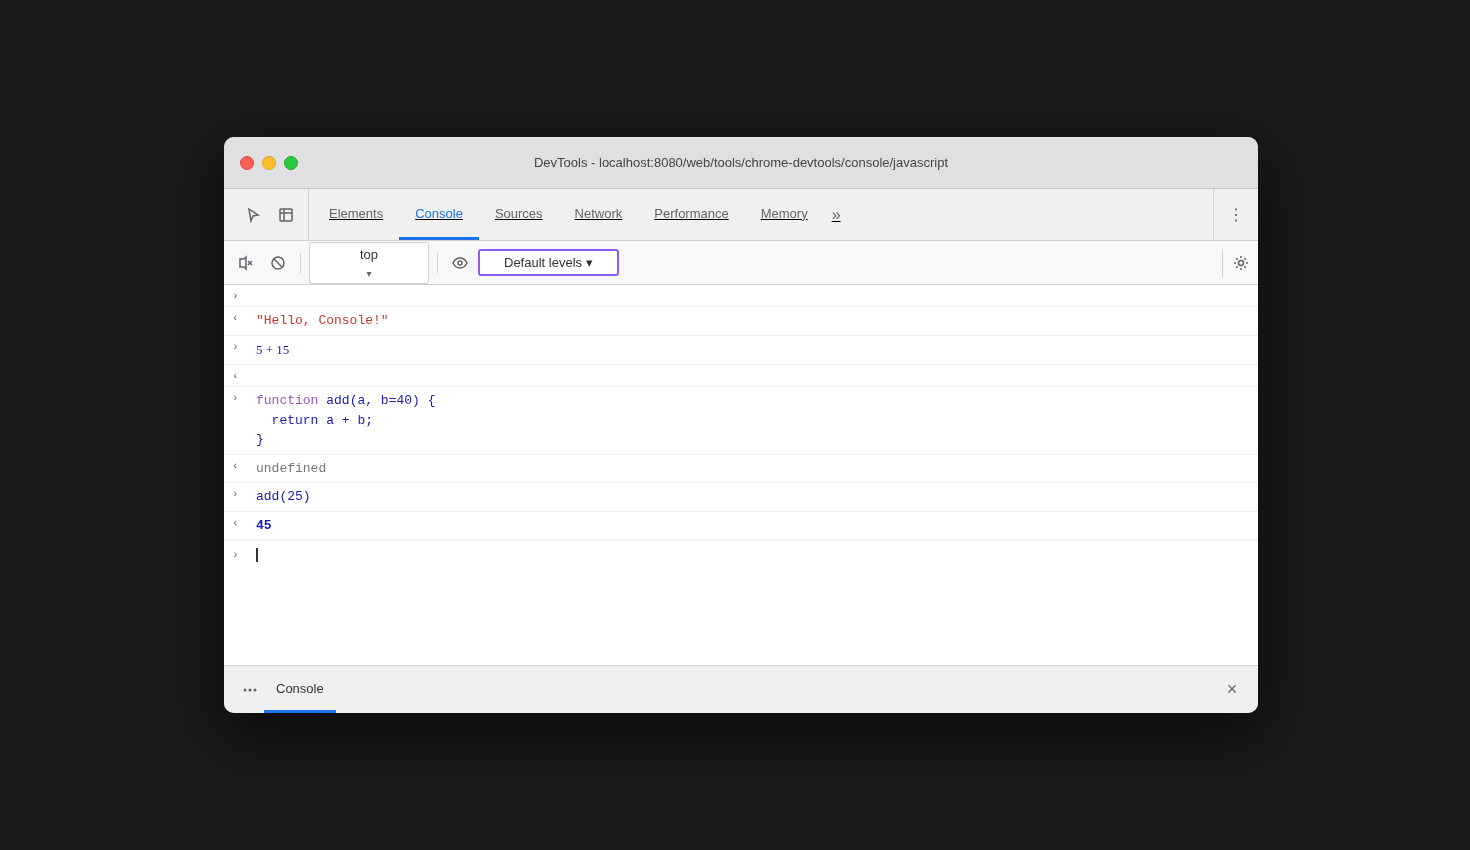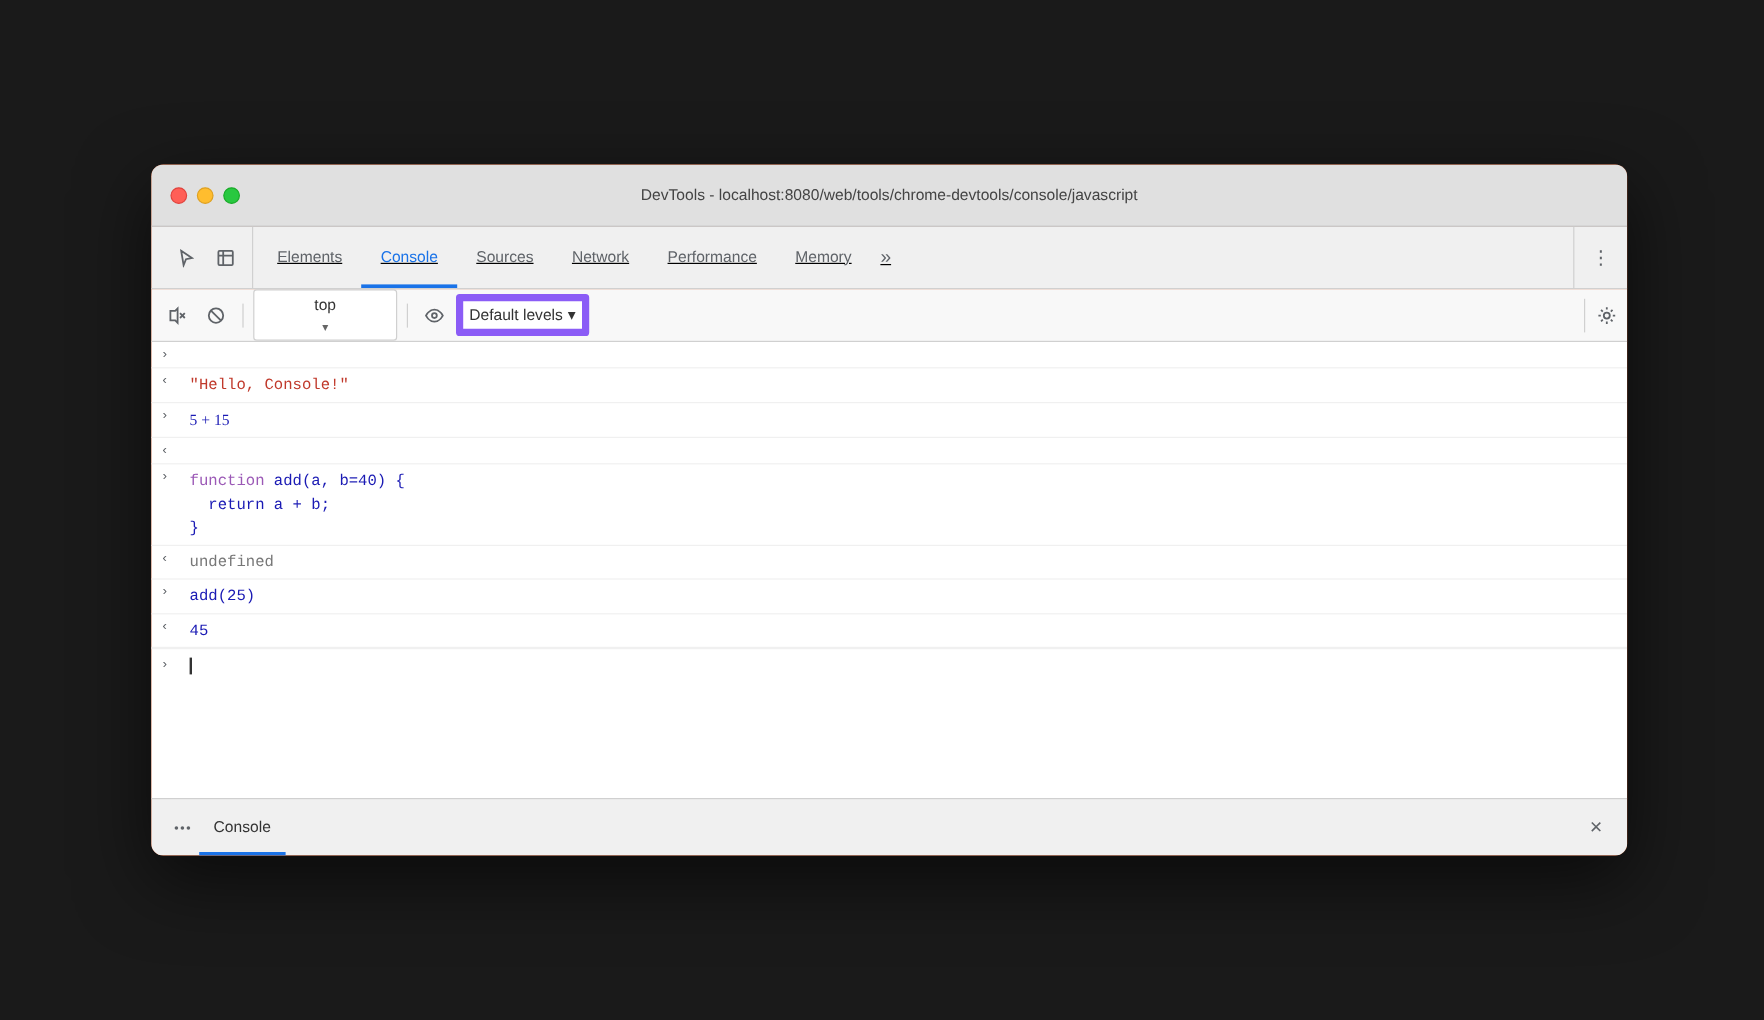--- a/index.html
+++ b/index.html
@@ -11,22 +11,22 @@
     body {
       background: #1a1a1a;
       display: flex;
       justify-content: center;
       align-items: center;
       min-height: 100vh;
       font-family: -apple-system, BlinkMacSystemFont, 'Segoe UI', sans-serif;
     }
 
     .devtools-window {
-      width: 1230px;
-      background: #c2410c;
+      width: 1034px;
+      background: #f9a8d4;
       border-radius: 10px;
       overflow: hidden;
       box-shadow: 0 20px 60px rgba(0,0,0,0.6);
       margin-left: 12px;
     }
 
     
     .title-bar {
       background: #e0e0e0;
       height: 52px;
@@ -212,23 +212,23 @@
       font-size: 13px;
       color: #333;
       height: 28px;
       max-width: 320px;
     }
 
     .default-levels-btn {
       display: flex;
       align-items: center;
       background: white;
-      border: 6px solid #8b5cf6;
+      border: 2px solid #8b5cf6;
       border-radius: 3px;
-      padding: 4px 5px;
+      padding: 4px 24px;
       gap: 4px;
       cursor: pointer;
       font-size: 13px;
       color: #333;
       white-space: nowrap;
     }
 
     .settings-icon-btn {
       width: 28px;
       height: 28px;
@@ -503,21 +503,21 @@
     <div class="console-line">
       <span class="line-prefix chevron-right">›</span>
       <span class="line-content">
         <span style="color:#1a1ab4;text-align:center;">add(25)</span>
       </span>
     </div>
 
     <div class="console-line">
       <span class="line-prefix chevron-left">‹</span>
       <span class="line-content">
-        <span style="color:#1a1ab4;">45</span>
+        <span style="color:#1a1ab4;font-weight:bold;">45</span>
       </span>
     </div>
 
     <div class="console-line console-input-line">
       <span class="line-prefix chevron-right">›</span>
       <span class="line-content">
         <span class="console-cursor"></span>
       </span>
     </div>
 

